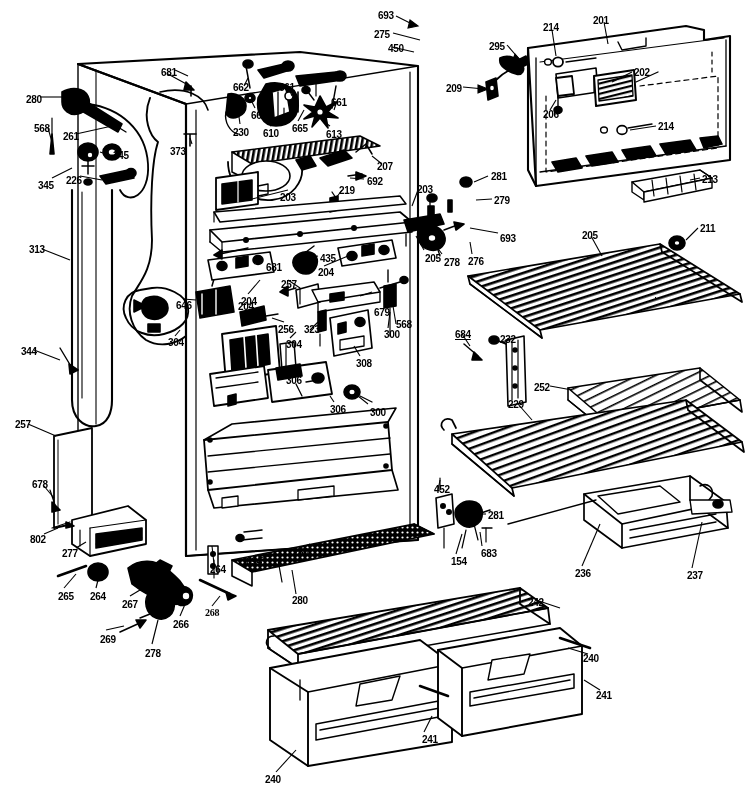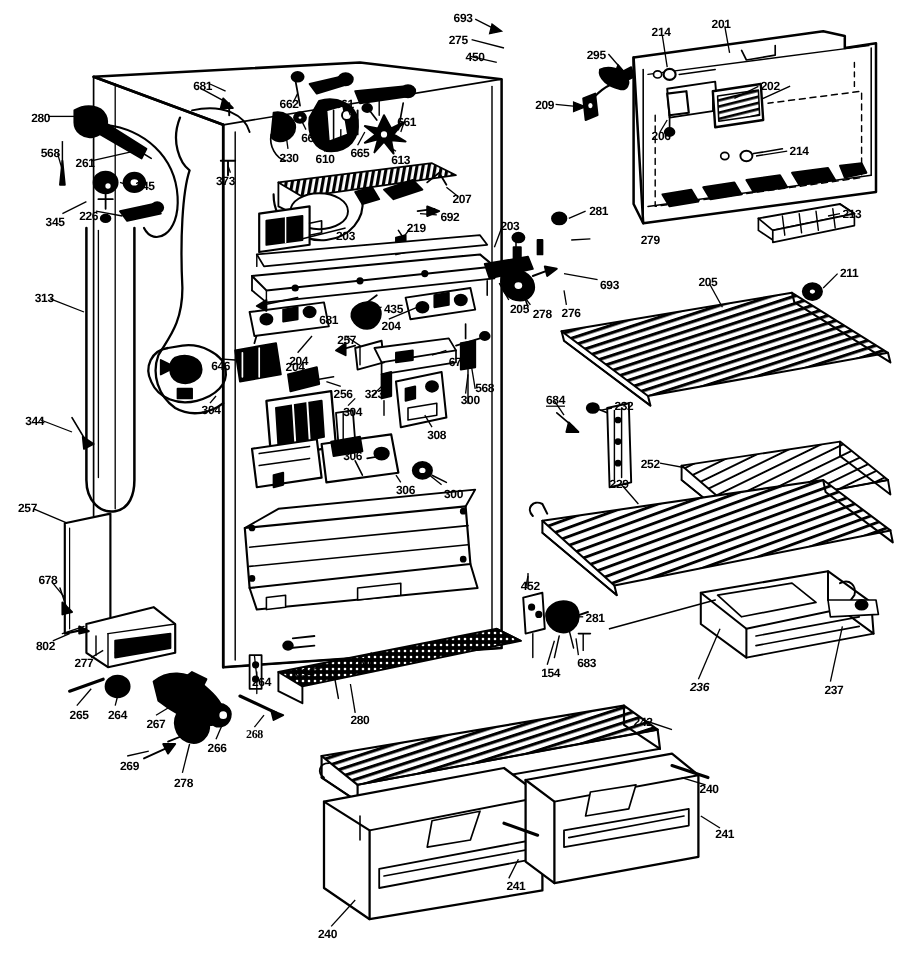--- a/index.html
+++ b/index.html
@@ -566,34 +566,34 @@
       <div class="cal" style="left: 374px; top: 44px; margin-left: 14px;">450</div>
       <div class="cal" style="left: 489px; top: 42px;">295</div>
       <div class="cal" style="left: 446px; top: 84px;">209</div>
       <div class="cal" style="left: 543px; top: 23px;">214</div>
       <div class="cal" style="left: 593px; top: 16px; text-align: right;">201</div>
       <div class="cal" style="left: 634px; top: 68px;">202</div>
       <div class="cal" style="left: 543px; top: 110px;">206</div>
       <div class="cal" style="left: 658px; top: 122px;">214</div>
       <div class="cal" style="left: 702px; top: 175px;">213</div>
       <div class="cal" style="left: 491px; top: 172px;">281</div>
-      <div class="cal" style="left: 494px; top: 196px; margin-left: 40px;">279</div>
+      <div class="cal" style="left: 494px; top: 196px;">279</div>
       <div class="cal" style="left: 500px; top: 234px;">693</div>
       <div class="cal" style="left: 468px; top: 257px;">276</div>
       <div class="cal" style="left: 582px; top: 231px;">205</div>
       <div class="cal" style="left: 700px; top: 224px;">211</div>
       <div class="cal" style="left: 455px; top: 330px; text-decoration: underline;">684</div>
-      <div class="cal" style="left: 512px; top: 335px; text-align: center;">232</div>
+      <div class="cal" style="left: 500px; top: 335px; text-align: center;">232</div>
       <div class="cal" style="left: 534px; top: 383px;">252</div>
       <div class="cal" style="left: 508px; top: 400px;">229</div>
       <div class="cal" style="left: 434px; top: 485px;">452</div>
       <div class="cal" style="left: 488px; top: 511px;">281</div>
       <div class="cal" style="left: 451px; top: 557px;">154</div>
       <div class="cal" style="left: 481px; top: 549px;">683</div>
-      <div class="cal" style="left: 575px; top: 569px; font-style: italic;">236</div>
+      <div class="cal" style="left: 575px; top: 569px;">236</div>
       <div class="cal" style="left: 687px; top: 571px;">237</div>
       <div class="cal" style="left: 528px; top: 598px;">242</div>
       <div class="cal" style="left: 583px; top: 654px;">240</div>
       <div class="cal" style="left: 596px; top: 691px;">241</div>
       <div class="cal" style="left: 422px; top: 735px;">241</div>
       <div class="cal" style="left: 265px; top: 775px;">240</div>
       <div class="cal" style="left: 292px; top: 596px;">280</div>
       <div class="cal" style="left: 246px; top: 557px;">694</div>
       <div class="cal" style="left: 293px; top: 548px;">280</div>
       <div class="cal" style="left: 210px; top: 565px;">264</div>
@@ -610,42 +610,42 @@
       <div class="cal" style="left: 15px; top: 420px;">257</div>
       <div class="cal" style="left: 21px; top: 347px;">344</div>
       <div class="cal" style="left: 29px; top: 245px;">313</div>
       <div class="cal" style="left: 38px; top: 181px;">345</div>
       <div class="cal" style="left: 66px; top: 176px;">226</div>
       <div class="cal" style="left: 34px; top: 124px;">568</div>
       <div class="cal" style="left: 26px; top: 95px;">280</div>
       <div class="cal" style="left: 63px; top: 132px;">261</div>
       <div class="cal" style="left: 113px; top: 151px;">345</div>
       <div class="cal" style="left: 161px; top: 68px;">681</div>
-      <div class="cal" style="left: 180px; top: 147px; text-align: right;">373</div>
+      <div class="cal" style="left: 170px; top: 147px; text-align: right;">373</div>
       <div class="cal" style="left: 233px; top: 83px;">662</div>
       <div class="cal" style="left: 233px; top: 128px;">230</div>
       <div class="cal" style="left: 251px; top: 111px;">665</div>
       <div class="cal" style="left: 263px; top: 129px;">610</div>
       <div class="cal" style="left: 279px; top: 83px;">661</div>
       <div class="cal" style="left: 292px; top: 124px;">665</div>
       <div class="cal" style="left: 331px; top: 98px;">661</div>
       <div class="cal" style="left: 326px; top: 130px;">613</div>
       <div class="cal" style="left: 377px; top: 162px;">207</div>
       <div class="cal" style="left: 367px; top: 177px;">692</div>
       <div class="cal" style="left: 280px; top: 193px;">203</div>
       <div class="cal" style="left: 339px; top: 186px;">219</div>
       <div class="cal" style="left: 417px; top: 185px;">203</div>
       <div class="cal" style="left: 425px; top: 254px;">205</div>
       <div class="cal" style="left: 444px; top: 258px;">278</div>
       <div class="cal" style="left: 320px; top: 254px;">435</div>
       <div class="cal" style="left: 266px; top: 263px;">681</div>
       <div class="cal" style="left: 281px; top: 280px;">257</div>
       <div class="cal" style="left: 241px; top: 297px;">204</div>
       <div class="cal" style="left: 318px; top: 268px;">204</div>
-      <div class="cal" style="left: 355px; top: 298px; padding-left: 19px;">679</div>
+      <div class="cal" style="left: 355px; top: 308px; padding-left: 19px;">679</div>
       <div class="cal" style="left: 176px; top: 301px;">646</div>
       <div class="cal" style="left: 168px; top: 338px;">304</div>
       <div class="cal" style="left: 238px; top: 302px;">204</div>
       <div class="cal" style="left: 278px; top: 325px;">256</div>
       <div class="cal" style="left: 304px; top: 325px;">323</div>
       <div class="cal" style="left: 286px; top: 340px;">304</div>
       <div class="cal" style="left: 384px; top: 330px;">300</div>
       <div class="cal" style="left: 396px; top: 320px;">568</div>
       <div class="cal" style="left: 356px; top: 359px;">308</div>
       <div class="cal" style="left: 286px; top: 376px;">306</div>

